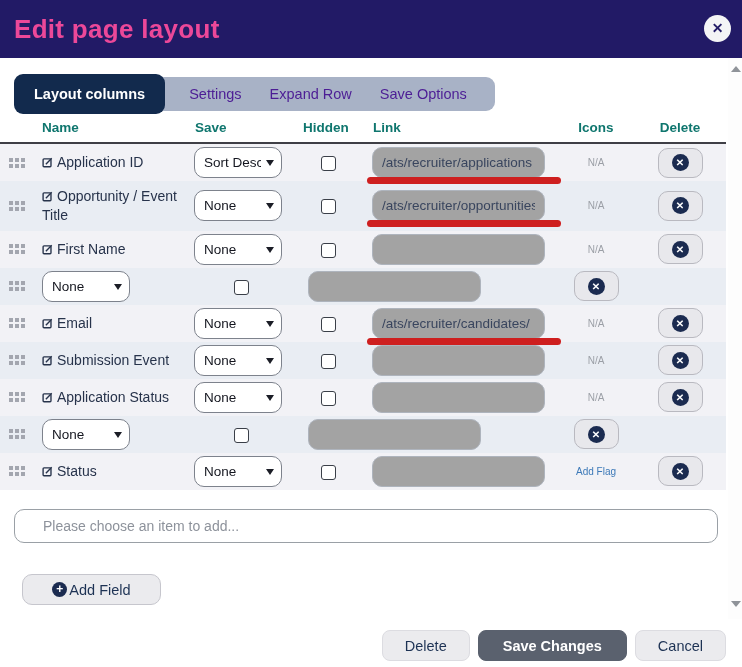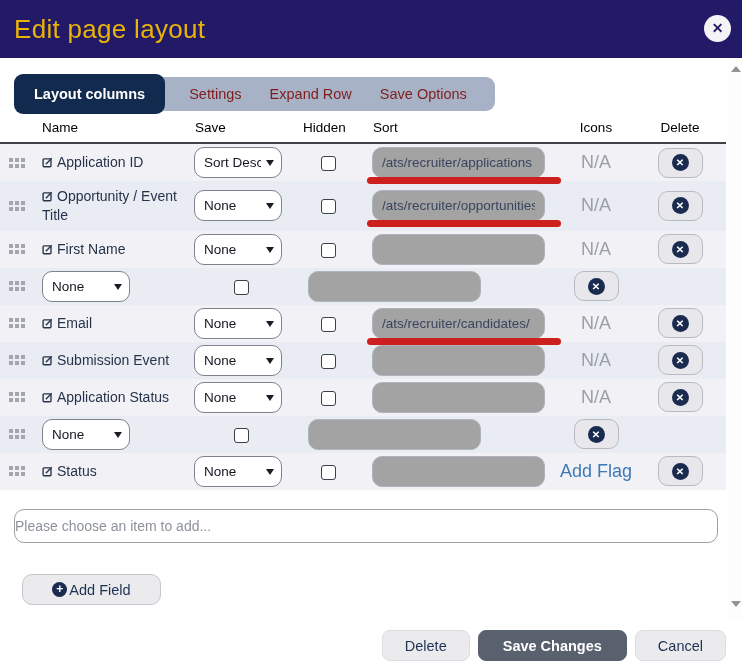--- a/index.html
+++ b/index.html
@@ -3,48 +3,48 @@
 <meta charset="utf-8">
 <style>
   * { margin:0; padding:0; box-sizing:border-box; }
   html,body { width:742px; height:667px; overflow:hidden; background:#fff;
               font-family:"Liberation Sans", sans-serif; }
   .modal { position:relative; width:742px; height:667px; background:#fff; }
 
   
   .modal-header { position:absolute; top:0; left:0; right:0; height:58px;
     background:#221a66; display:flex; align-items:center; padding:0 14px; }
-  .modal-title { color:#eab308; font-size:26px; font-weight:400; letter-spacing:.3px; }
+  .modal-title { color:#ec4899; font-size:26px; font-weight:700; letter-spacing:.3px; }
   .close-btn { position:absolute; right:11px; top:15px; width:27px; height:27px;
     border-radius:50%; background:#f4f4f6; border:none; cursor:pointer;
     color:#221a66; font-size:14px; font-weight:bold; line-height:27px; text-align:center; }
 
   
   .scrollbar { position:absolute; top:58px; right:0; width:14px; bottom:48px; background:#fdfdfd; }
   .sb-up, .sb-down { position:absolute; left:3px; width:0; height:0;
     border-left:5px solid transparent; border-right:5px solid transparent; }
   .sb-up   { top:8px;    border-bottom:6px solid #8f9399; }
   .sb-down { bottom:12px; border-top:6px solid #8f9399; }
 
   
   .tabs { position:absolute; top:74px; left:14px; display:flex; align-items:center; height:40px; }
   .tab-group { display:flex; align-items:center; background:#a8b2c6; border-radius:9px;
     height:34px; padding:0 14px 0 22px; margin-left:-12px; }
-  .tab { font-size:14.5px; font-weight:500; color:#7f1d1d; padding:0 14px;
+  .tab { font-size:14.5px; font-weight:500; color:#4c1d95; padding:0 14px;
     background:none; border:none; cursor:pointer; white-space:nowrap;
     font-family:"Liberation Sans", sans-serif; }
   .tab-active { position:relative; z-index:2; background:#122a4d; color:#fff; font-weight:bold;
     border:none; border-radius:9px; height:40px; padding:0 20px; font-size:14.5px;
     cursor:pointer; font-family:"Liberation Sans", sans-serif; }
 
   
   .table { position:absolute; top:120px; left:0; width:726px; }
   .t-head { display:grid; grid-template-columns:34px 152px 110px 64px 196px 80px 88px;
     border-bottom:2px solid #3f3f46; padding-bottom:7px; }
-  .t-head span { font-size:13.5px; font-weight:normal; color:#000000; }
+  .t-head span { font-size:13.5px; font-weight:bold; color:#0f766e; }
   .h-name { padding-left:8px; } .h-sort { padding-left:9px; } .h-hidden { padding-left:7px; }
   .h-link { padding-left:13px; } .h-icons { text-align:center; } .h-delete { text-align:center; }
 
   .row { display:grid; grid-template-columns:34px 152px 110px 64px 196px 80px 88px;
     align-items:center; min-height:36px; position:relative; }
   .row:nth-child(odd)  { background:#f2f2f6; }
   .row:nth-child(even) { background:#e9edf3; }
 
   .drag-handle { display:grid; grid-template-columns:repeat(3,4px); grid-gap:2px;
     width:16px; margin:0 auto; cursor:grab; }
@@ -67,35 +67,35 @@
     border:1.5px solid #3a3f48; border-radius:3px; background:#fff; cursor:pointer;
     vertical-align:middle; }
 
   .link-cell { position:relative; padding:3px 0 3px 12px; }
   .link-input { width:173px; height:31px; border:1px solid #aeb4bd; border-radius:10px;
     background:#a3a3a3; font-size:13.5px; color:#39455e; padding:0 9px;
     font-family:"Liberation Sans", sans-serif; }
   .red-underline { position:absolute; left:7px; bottom:-3px; width:194px; height:7px;
     background:#ce1f1f; border-radius:4px; z-index:3; }
 
-  .icons-cell { text-align:center; font-size:18px; }
+  .icons-cell { text-align:center; font-size:10px; }
   .icons-cell.na { color:#9b9fa6; }
   .icons-cell.flag-link { color:#3c79b8; cursor:pointer; }
 
   .delete-cell { text-align:center; }
   .delete-btn { width:45px; height:30px; border:1px solid #b9b9c0; border-radius:10px;
     background:#e8e8ec; cursor:pointer; display:inline-flex; align-items:center;
     justify-content:center; }
   .delete-x { width:17px; height:17px; border-radius:50%; background:#1b2b50; color:#fff;
     font-size:10px; font-weight:bold; line-height:17px; text-align:center; display:block; }
 
   
   .add-item-input { position:absolute; top:509px; left:14px; width:704px; height:34px;
     border:1px solid #9aa0a6; border-radius:10px; font-size:14px; color:#b91c1c;
-    padding:0 0; font-family:"Liberation Sans", sans-serif; }
+    padding:0 28px; font-family:"Liberation Sans", sans-serif; }
   .add-item-input::placeholder { color:#8d929b; }
 
   
   .btn-light { background:#ebebee; border:1px solid #c6c6cd; border-radius:10px;
     color:#1d3254; font-size:14.5px; height:31px; cursor:pointer;
     font-family:"Liberation Sans", sans-serif; display:inline-flex;
     align-items:center; justify-content:center; }
   .add-field-btn { position:absolute; top:574px; left:22px; width:139px; gap:2px; }
   .plus-icon { width:15px; height:15px; border-radius:50%; background:#1b2b50; color:#fff;
     font-size:12px; font-weight:bold; line-height:15px; text-align:center; display:inline-block; }
@@ -131,21 +131,21 @@
       <button class="tab">Save Options</button>
     </div>
   </div>
 
   <div class="table">
     <div class="t-head">
       <span></span>
       <span class="h-name">Name</span>
       <span class="h-sort">Save</span>
       <span class="h-hidden">Hidden</span>
-      <span class="h-link">Sort</span>
+      <span class="h-link">Link</span>
       <span class="h-icons">Icons</span>
       <span class="h-delete">Delete</span>
     </div>
     <div>
     <div class="row">
       <span class="drag-handle">
         <i></i>
             <i></i>
             <i></i>
             <i></i>

